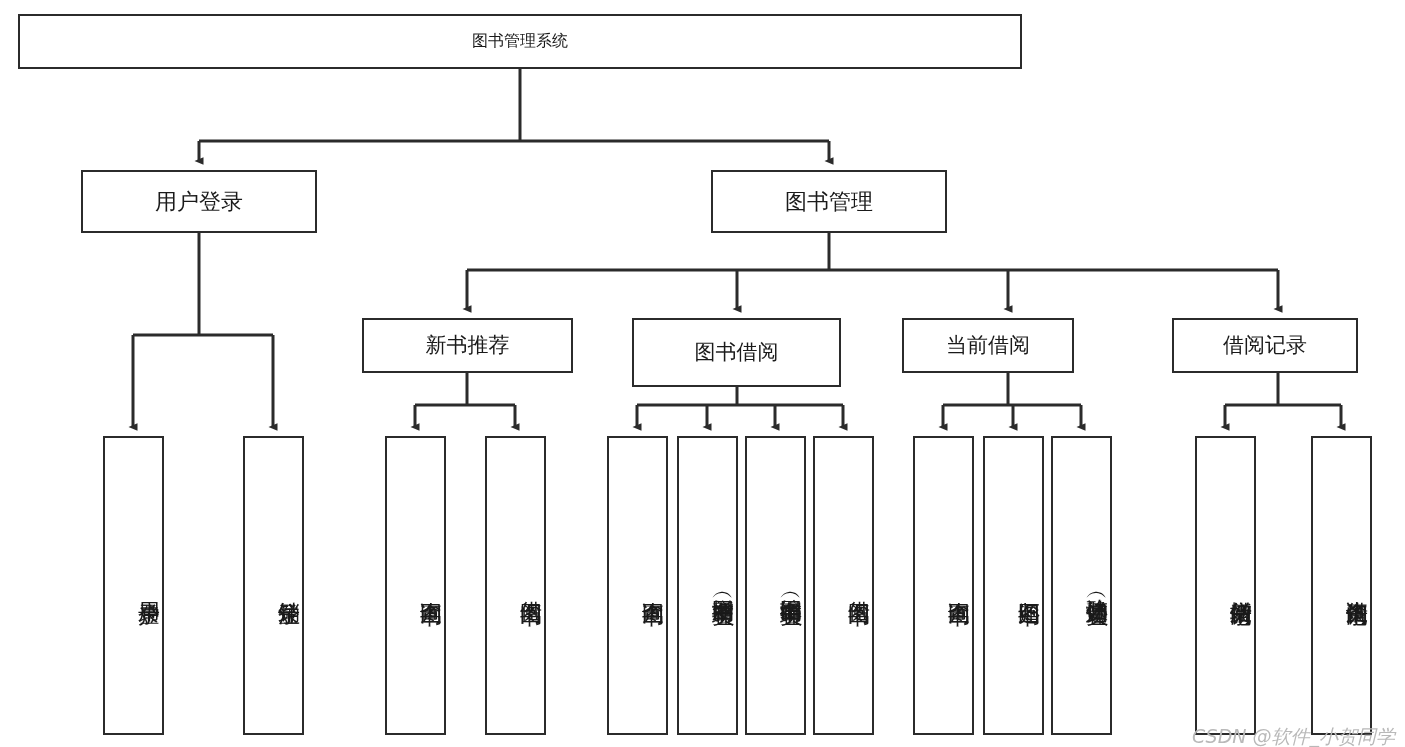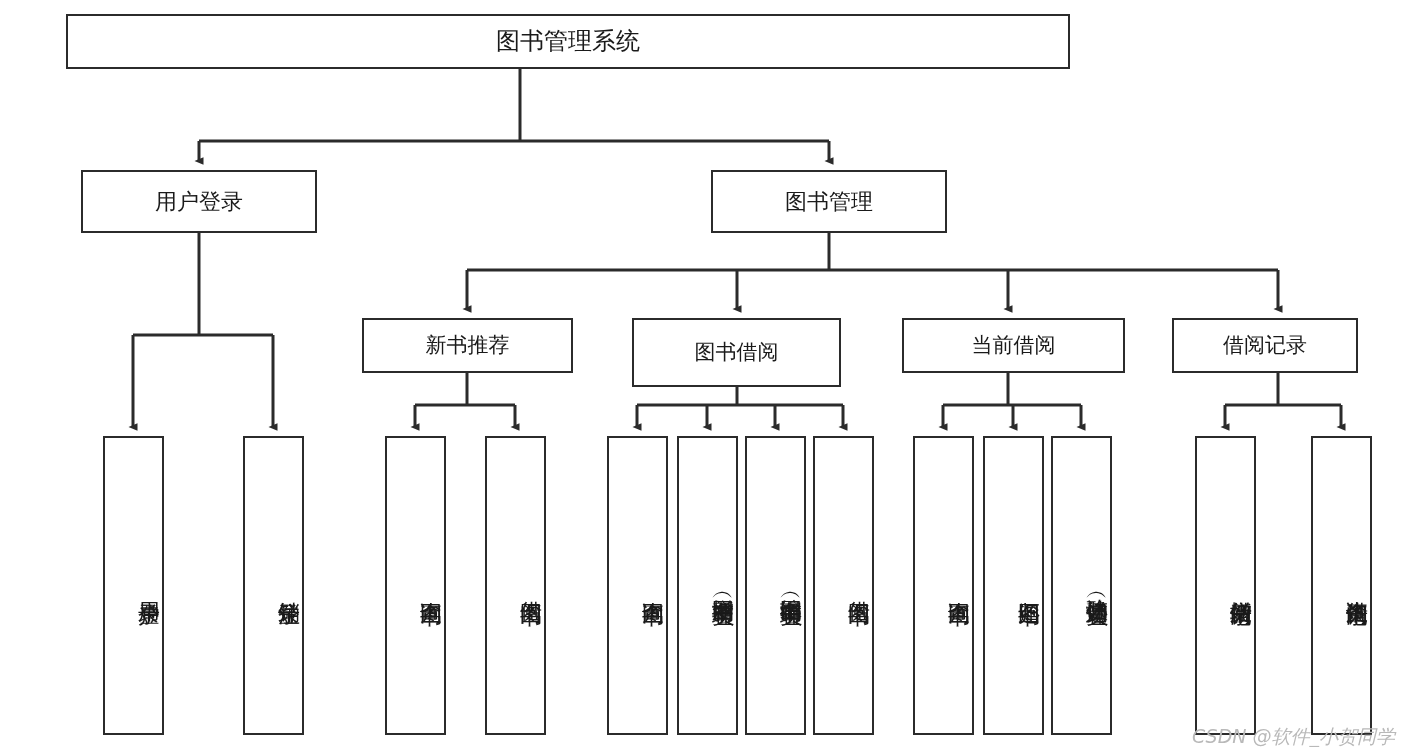--- a/index.html
+++ b/index.html
@@ -30,22 +30,21 @@
     border: 2px solid #2b2b2b;
     background: #ffffff;
     color: #1a1a1a;
     display: flex;
     align-items: center;
     justify-content: center;
     text-align: center;
     line-height: 1.18;
   }
   .node.root {
-    font-size: 24px;
-    margin-left: 48px;
+    font-size: 16px;
   }
   .node.level2 {
     font-size: 22px;
   }
   .node.level3 {
     font-size: 21px;
   }
   .node.leaf {
     writing-mode: vertical-rl;
     text-orientation: upright;
@@ -137,21 +136,21 @@
   <div class="node level3" style="left:362px; top:318px; width:211px; height:55px;">
     <span>新书推荐</span>
   </div>
 
   <div class="node level2" style="left:711px; top:170px; width:236px; height:63px;">
     <span>图书管理</span>
   </div>
   <div class="node level3" style="left:632px; top:318px; width:209px; height:69px;">
     <span>图书借阅</span>
   </div>
-  <div class="node level3" style="left:902px; top:318px; width:223px; height:55px;">
+  <div class="node level3" style="left:902px; top:318px; width:172px; height:55px;">
     <span>当前借阅</span>
   </div>
   <div class="node level3" style="left:1172px; top:318px; width:186px; height:55px;">
     <span>借阅记录</span>
   </div>
 
   <div class="node leaf" style="left:103px; top:436px; width:61px; height:299px;">
     <span class="leaf-label">用户登录</span>
   </div>
   <div class="node leaf" style="left:243px; top:436px; width:61px; height:299px;">

